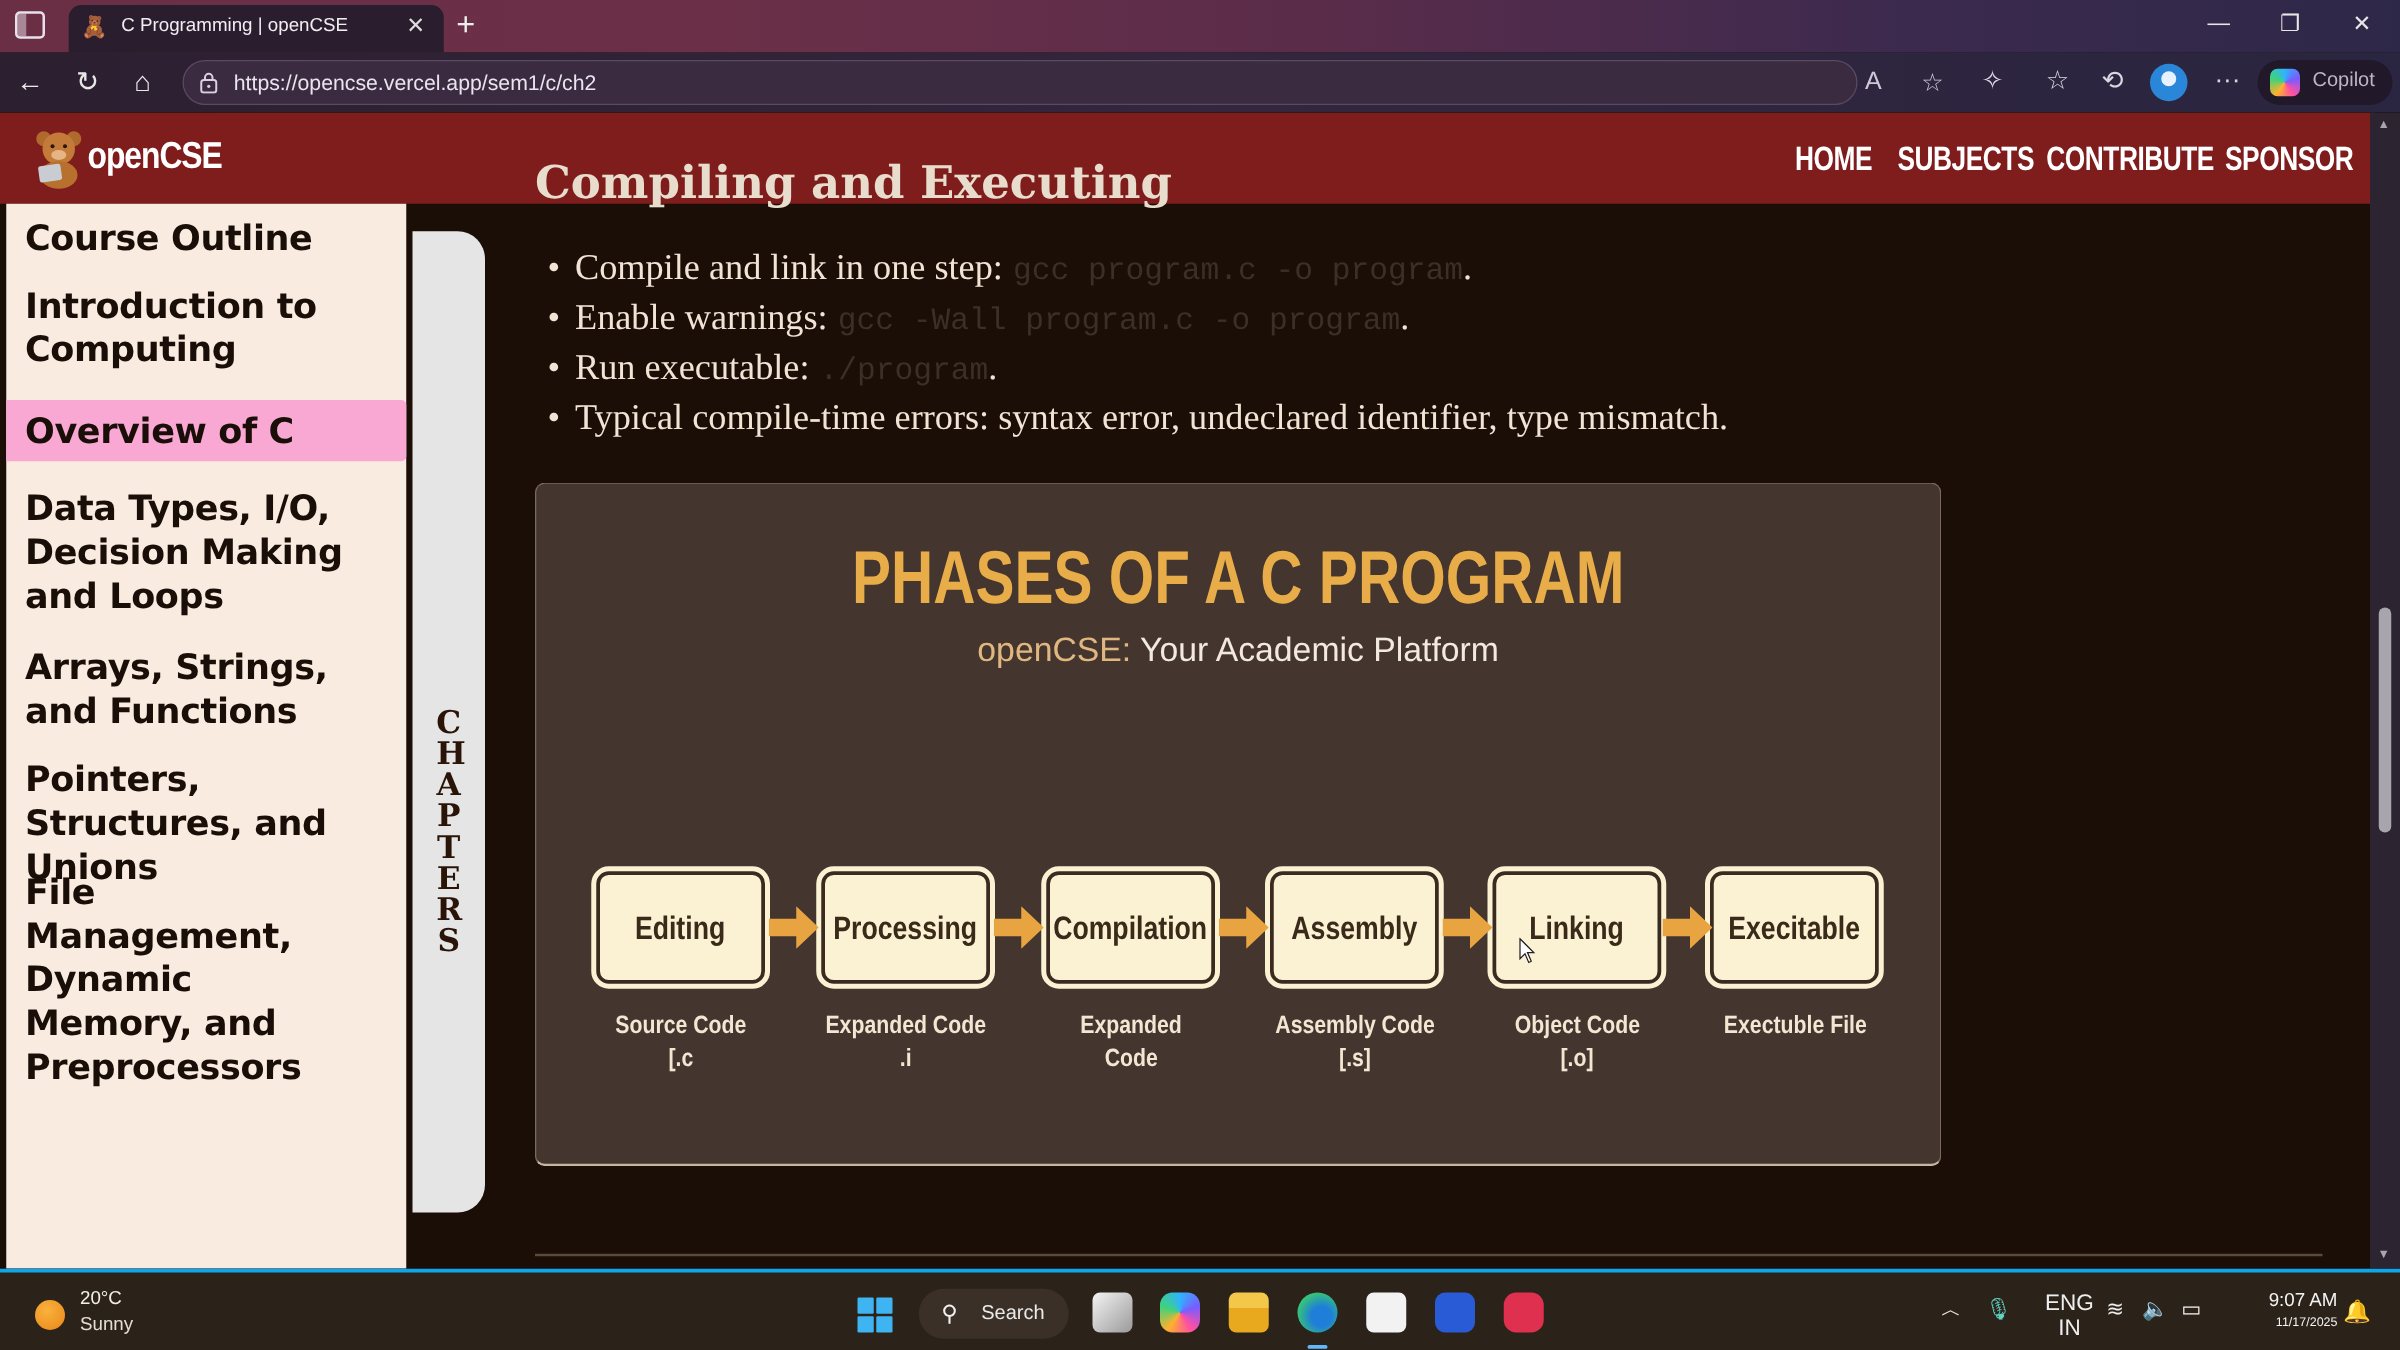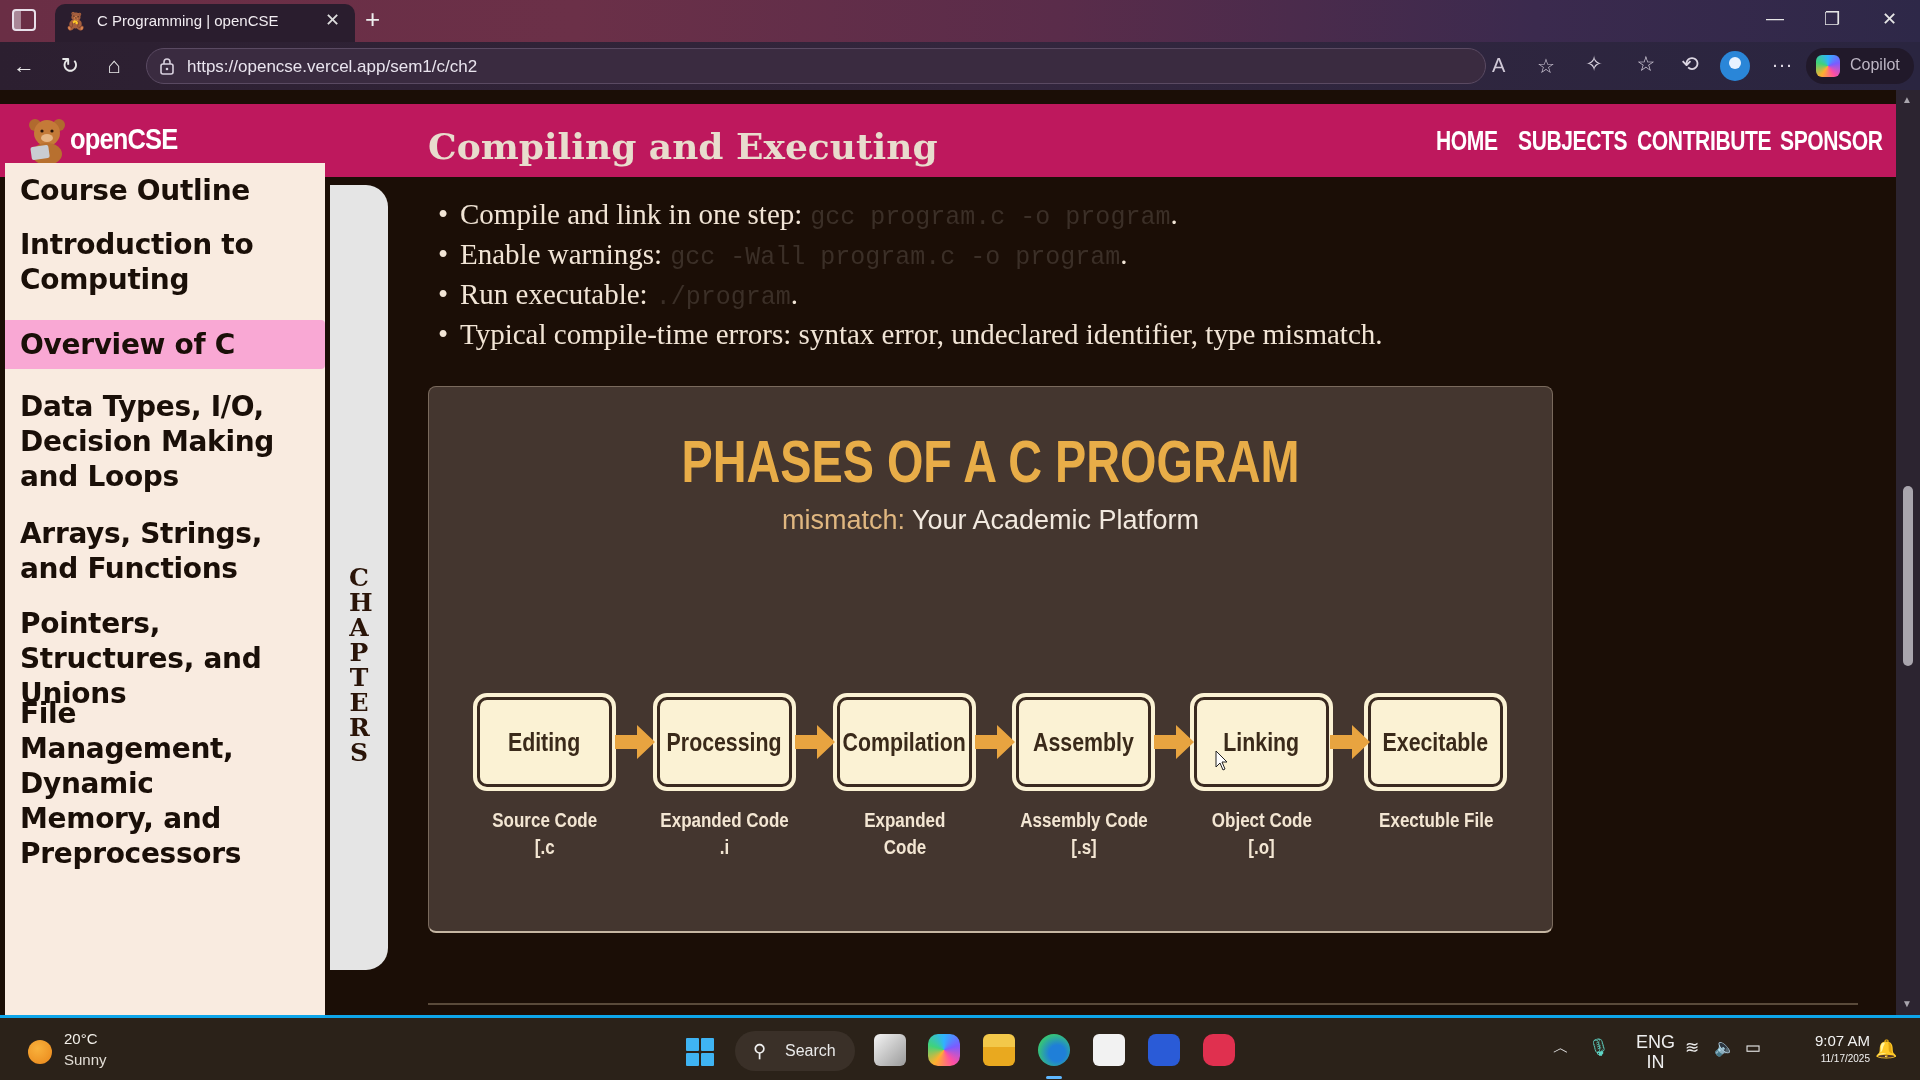--- a/index.html
+++ b/index.html
@@ -28,21 +28,21 @@
   .tb-icon { top: 10px; color: #dcd6e2; font-size: 21px; width: 28px; text-align: center; }
   #profile-avatar { left: 1720px; top: 9px; width: 30px; height: 30px; border-radius: 50%; background: #2a86d8; }
   #profile-avatar::after { content: ""; position: absolute; left: 9px; top: 6px; width: 12px; height: 12px; border-radius: 50%; background: #e8f2ff; }
   #copilot { left: 1806px; top: 6px; width: 108px; height: 36px; border-radius: 18px; background: #21192a; }
   #copilot-logo { left: 10px; top: 7px; width: 24px; height: 22px; border-radius: 6px;
     background: conic-gradient(#2fb3ff, #7a5cff, #ff4fa3, #ffb02e, #3fd37a, #2fb3ff); }
   #copilot-label { left: 44px; top: 8px; color: #bdb6c4; font-size: 16px; }
 
   
   #site { position: absolute; left: 0; top: 90px; width: 1920px; height: 925px; background: #1b0e06; overflow: hidden; }
-  #site-header { position: absolute; left: 0; top: 14px; width: 1900px; height: 73px; background: #be185d; }
+  #site-header { position: absolute; left: 0; top: 0; width: 1900px; height: 73px; background: #7f1d1d; }
   #logo-bear { left: 25px; top: 12px; width: 44px; height: 50px; }
   #logo-text { left: 70px; top: 18px; color: #ffffff; font-size: 30px; font-weight: bold; letter-spacing: -1px;
     font-family: "Liberation Sans", sans-serif; transform: scaleX(0.85); transform-origin: left; }
   .navlink { top: 22px; color: #ffffff; font-size: 27px; font-weight: bold; letter-spacing: -0.5px; transform: scaleX(0.78); transform-origin: left; white-space: nowrap; }
 
   #sidebar { position: absolute; left: 5px; top: 73px; width: 320px; height: 852px; background: #f9ebe0; }
   .side-item { position: absolute; left: 0; width: 320px; padding: 0 15px; color: #1a0f08; font-size: 28px; font-weight: bold; line-height: 35px;
     font-family: "DejaVu Sans", sans-serif; letter-spacing: -0.3px; }
   .side-item.active { background: #f9a8d4; border-radius: 0 4px 4px 0; }
 
@@ -177,21 +177,21 @@
   </div>
   <div class="bullet" style="left:438px; top:188px">
     <span class="dot">•</span><span>Run executable:</span><code>./program</code><span>.</span>
   </div>
   <div class="bullet" style="left:438px; top:228px">
     <span class="dot">•</span><span>Typical compile-time errors: syntax error, undeclared identifier, type mismatch.</span>
   </div>
 
   <div id="diagram">
     <div id="diagram-title">PHASES OF A C PROGRAM</div>
-    <div id="diagram-subtitle"><span class="brand">mismatch:</span><span> Your Academic Platform</span></div>
+    <div id="diagram-subtitle"><span class="brand">openCSE:</span><span> Your Academic Platform</span></div>
 
     <div class="phase-box" style="left:48px">
         <span>Editing</span>
       </div>
     <div class="phase-box" style="left:228px">
         <span>Processing</span>
       </div>
     <div class="phase-box" style="left:408px">
         <span>Compilation</span>
       </div>

